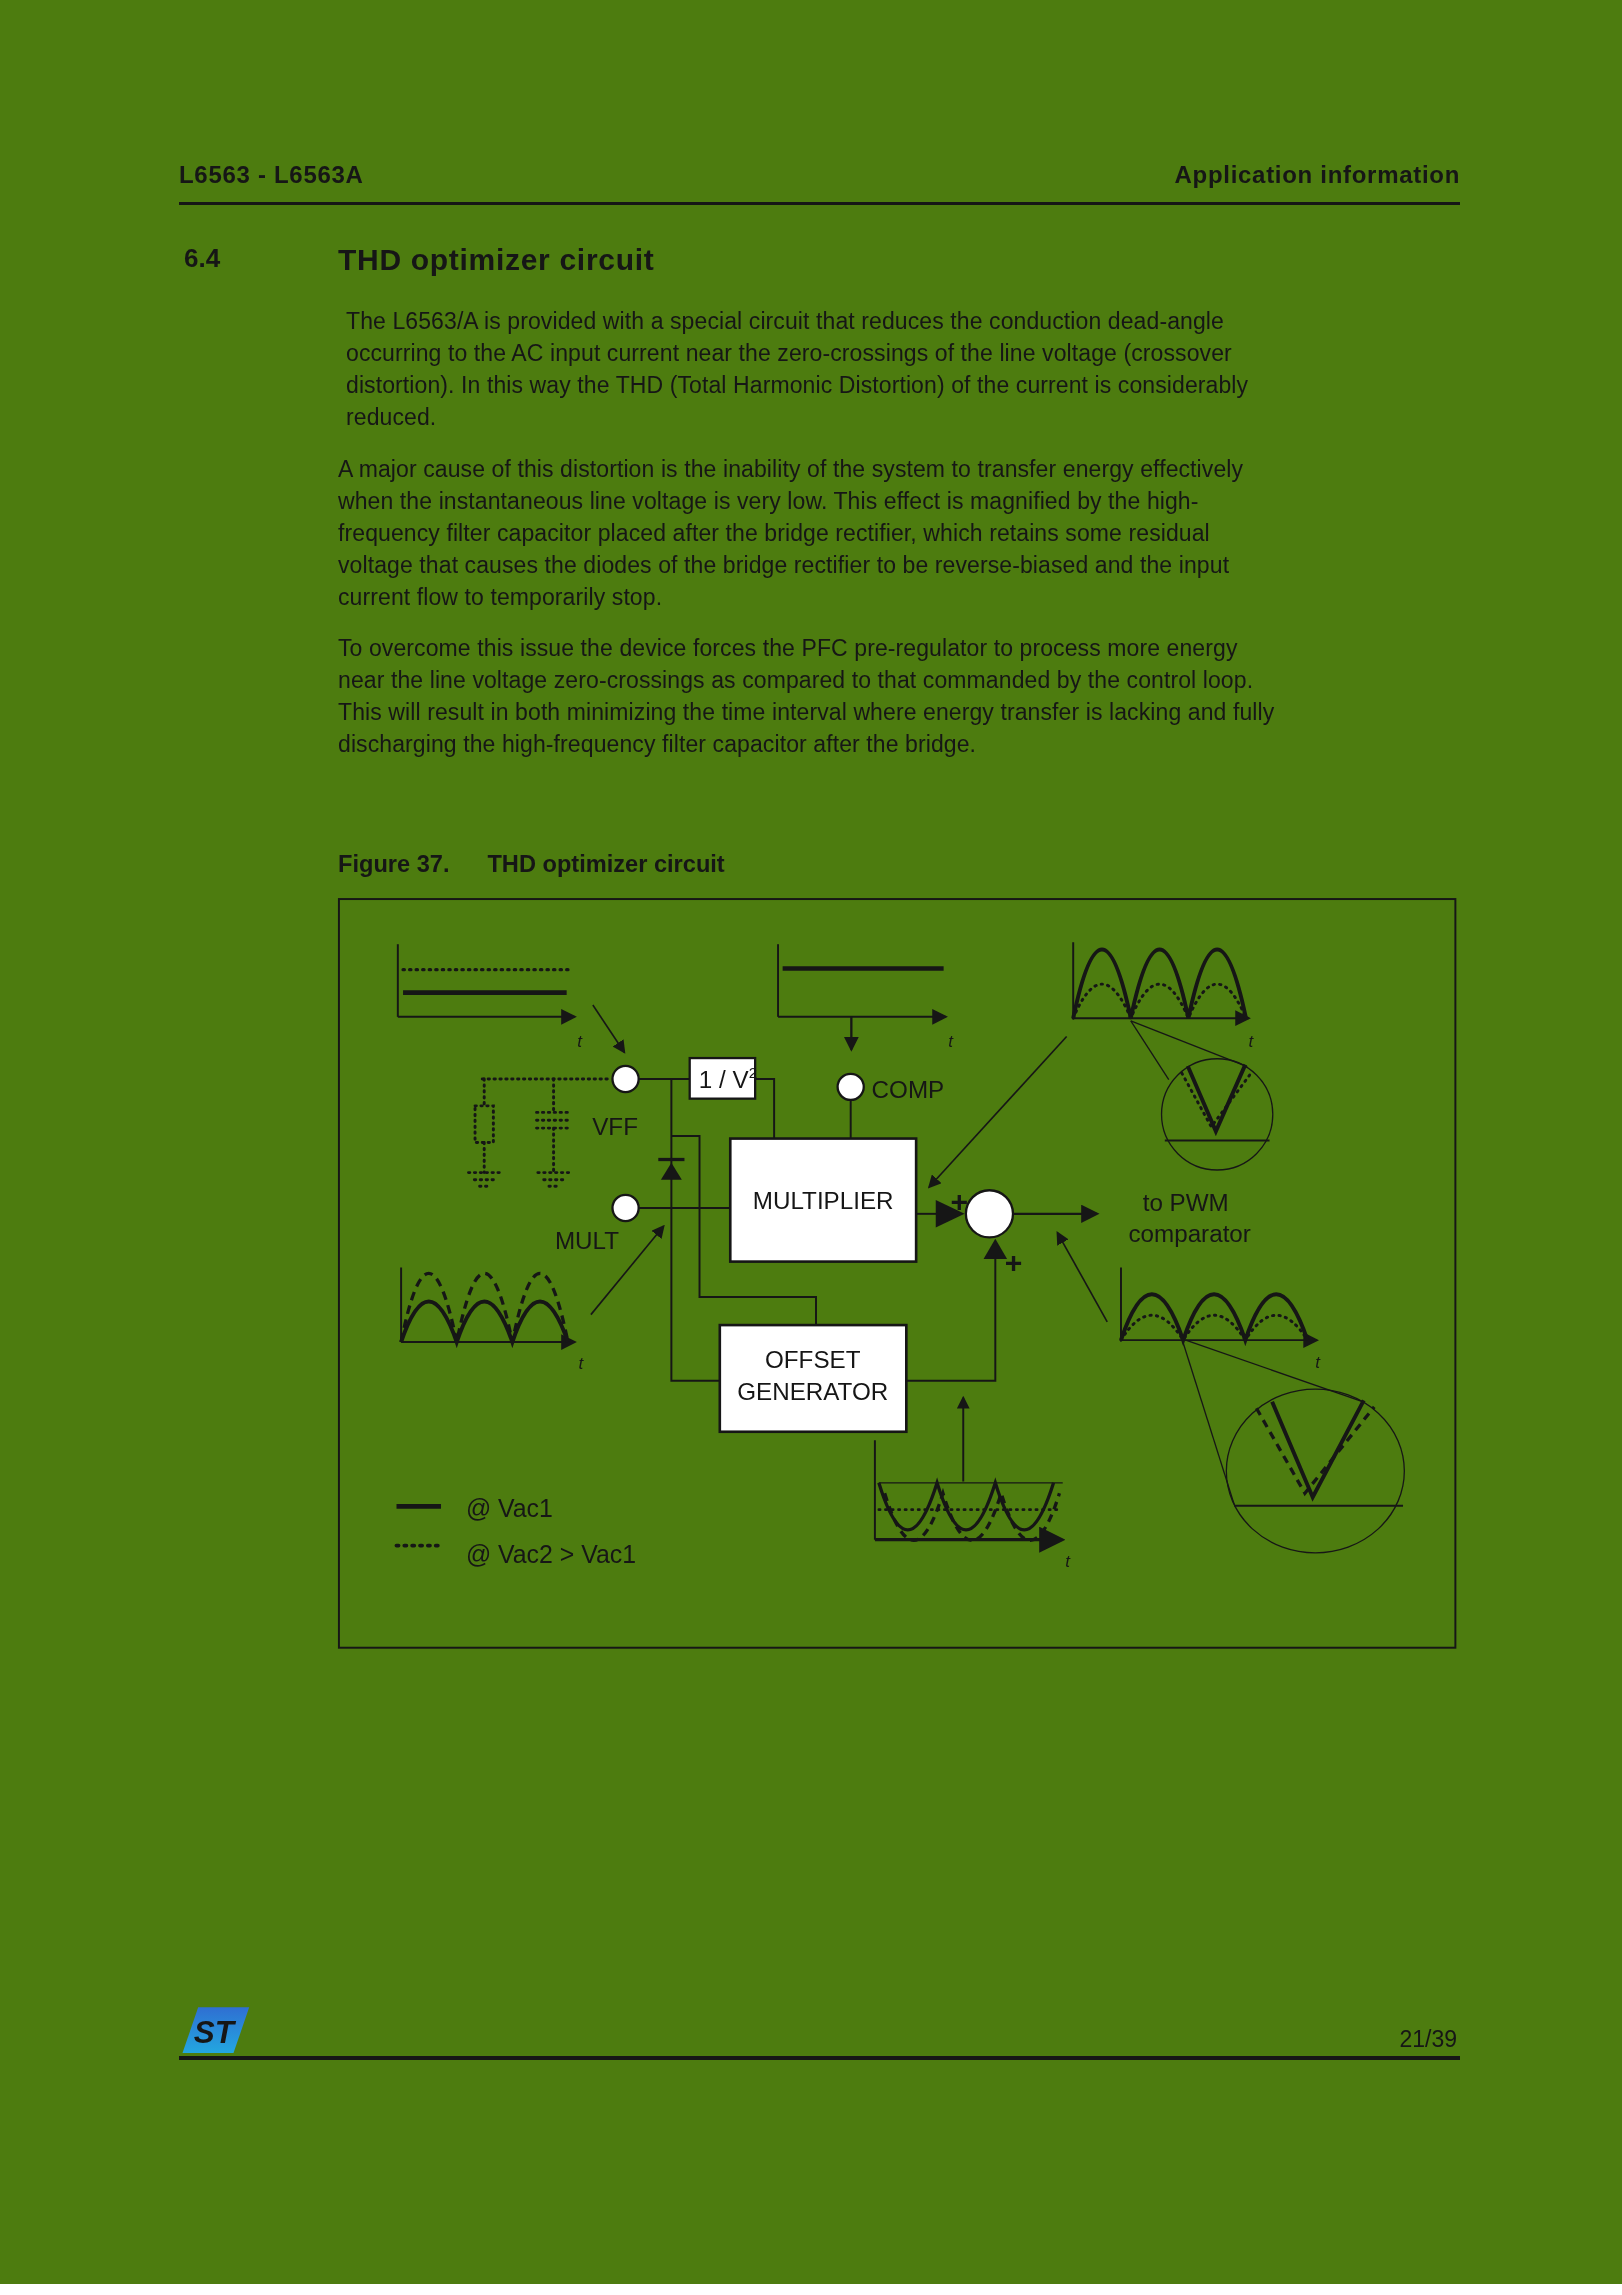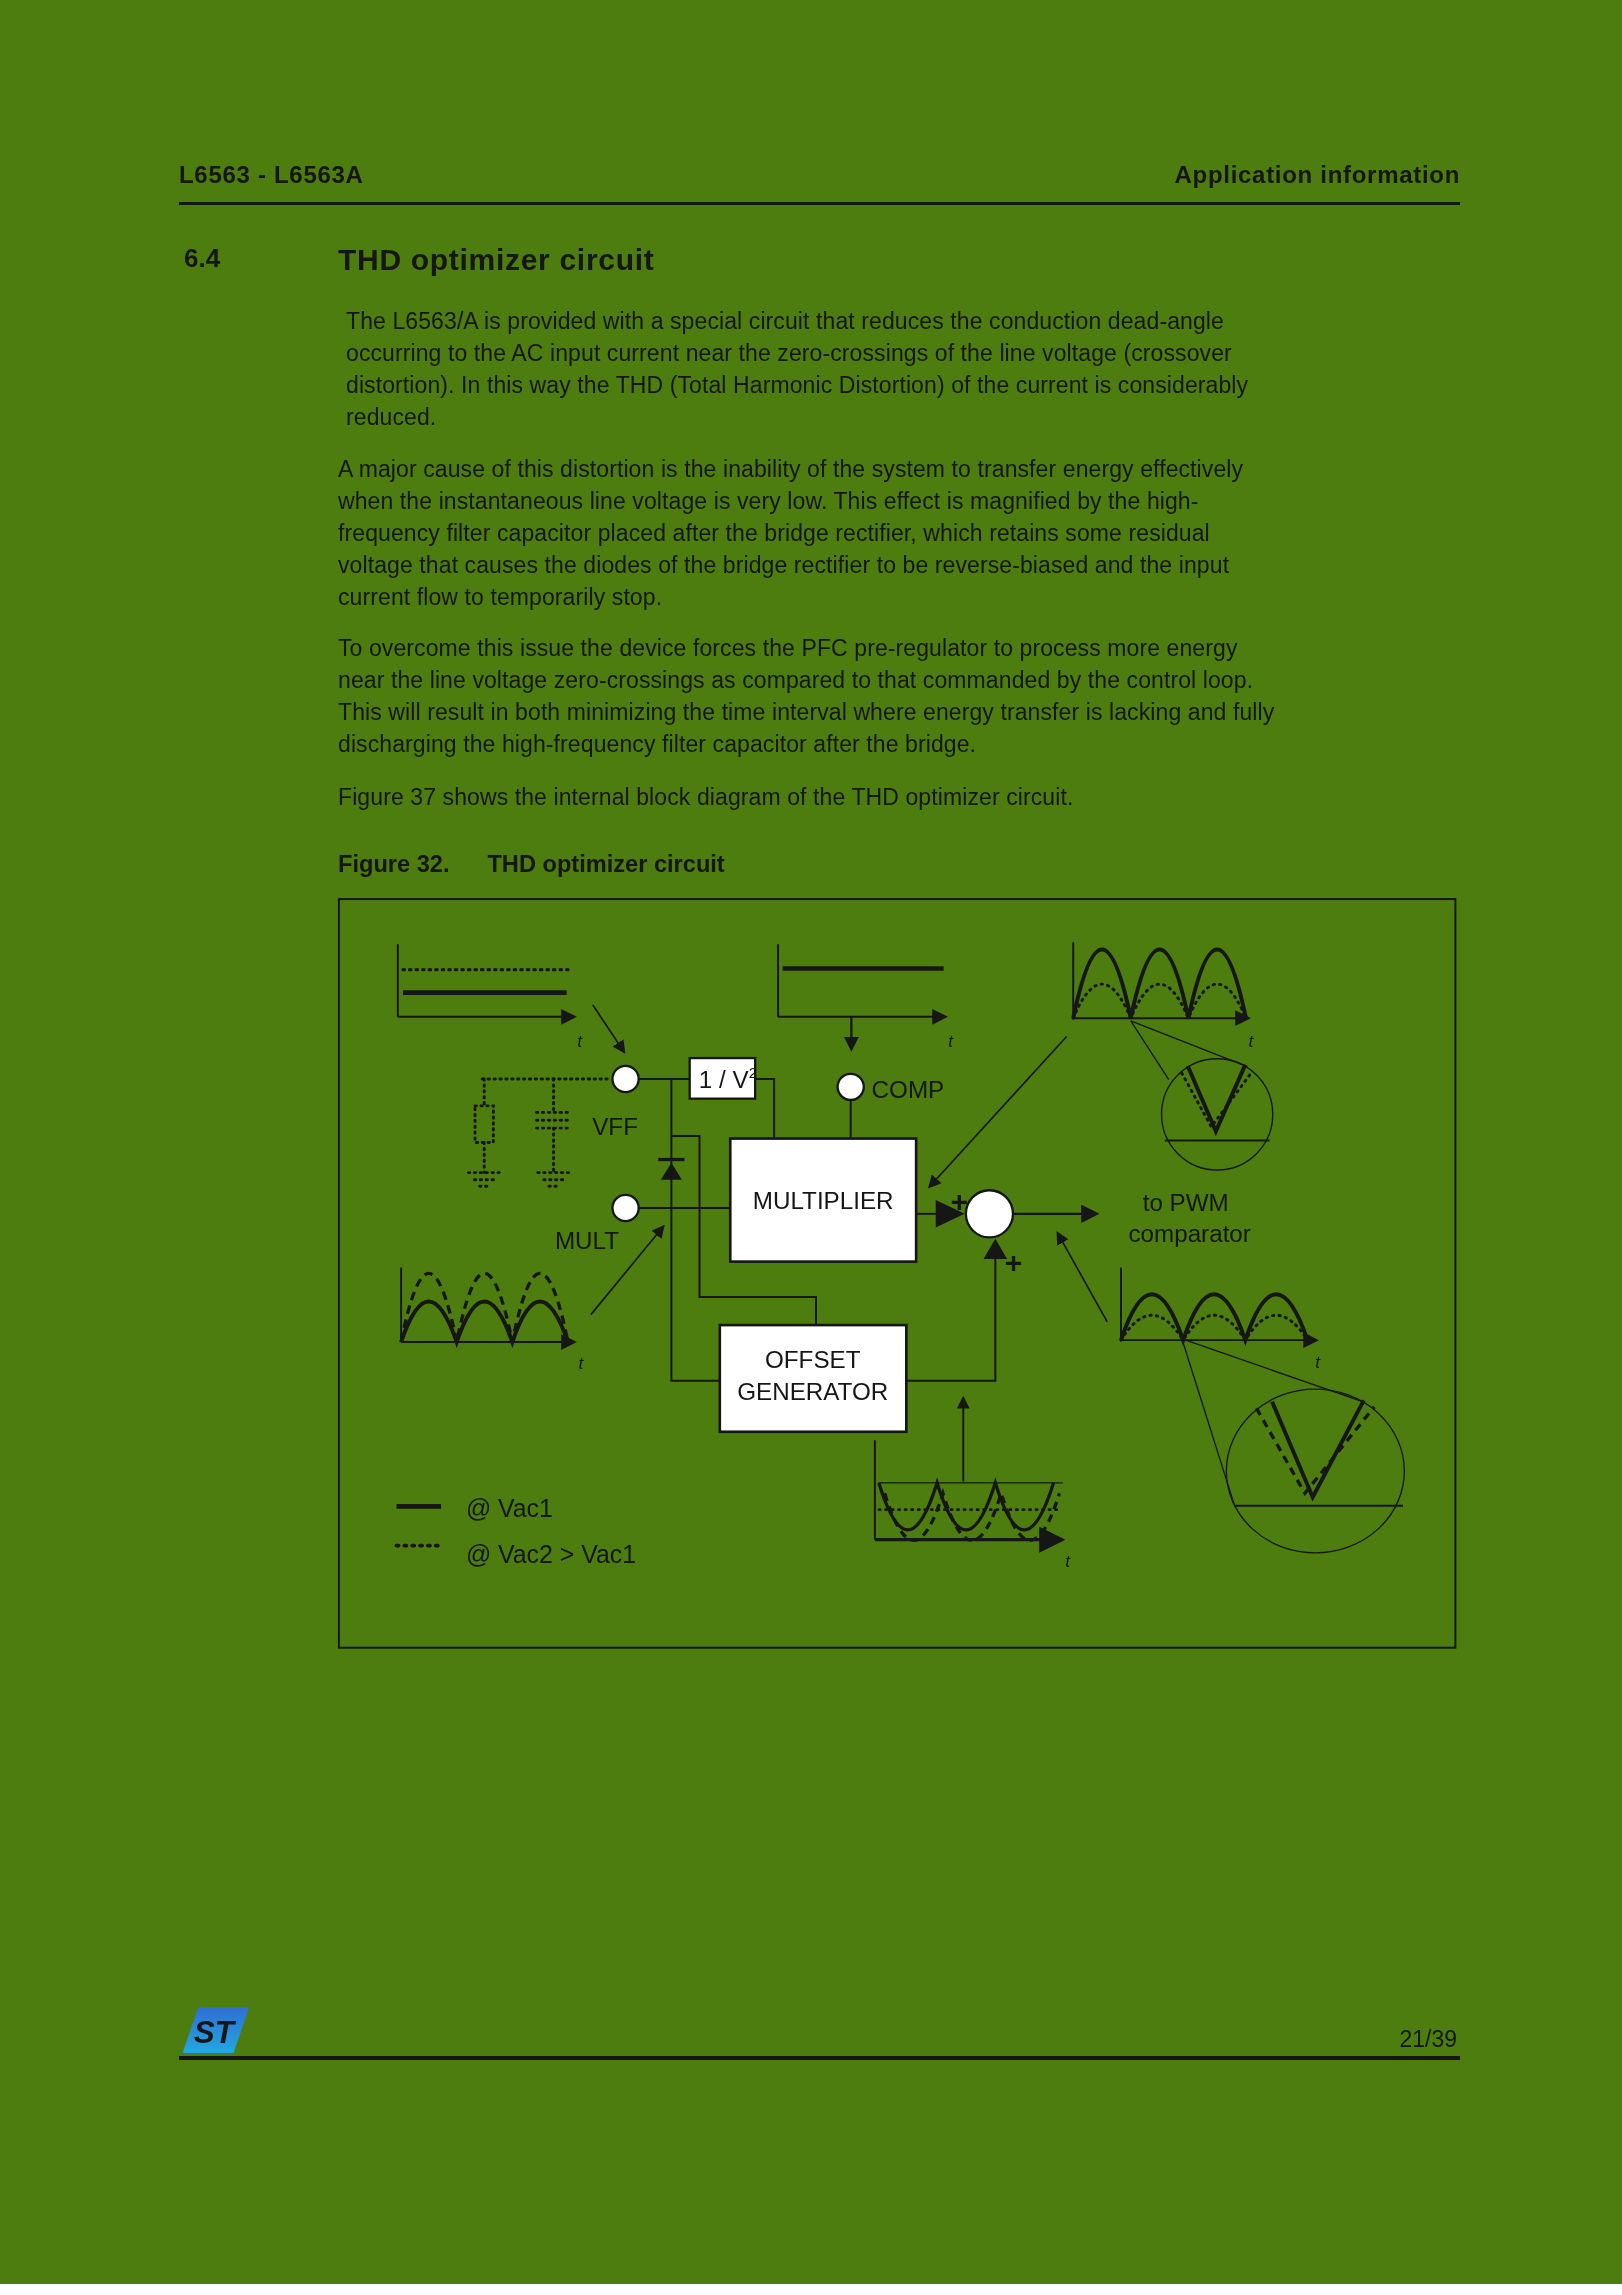--- a/index.html
+++ b/index.html
@@ -49,24 +49,23 @@
 reduced.</div>
   <div class="abs body-par" style="left:338px;top:453px;">A major cause of this distortion is the inability of the system to transfer energy effectively
 when the instantaneous line voltage is very low. This effect is magnified by the high-
 frequency filter capacitor placed after the bridge rectifier, which retains some residual
 voltage that causes the diodes of the bridge rectifier to be reverse-biased and the input
 current flow to temporarily stop.</div>
   <div class="abs body-par" style="left:338px;top:632px;">To overcome this issue the device forces the PFC pre-regulator to process more energy
 near the line voltage zero-crossings as compared to that commanded by the control loop.
 This will result in both minimizing the time interval where energy transfer is lacking and fully
 discharging the high-frequency filter capacitor after the bridge.</div>
-  <div class="abs body-par" style="left:338px;top:781px;">Figure 37 shows the internal block diagram of the THD optimizer circuit.</div>
 
   <div class="abs fig-cap" style="left:338px;top:851px;">
-    <span>Figure 32.</span><span class="cap-title">THD optimizer circuit</span>
+    <span>Figure 37.</span><span class="cap-title">THD optimizer circuit</span>
   </div>
 
   <svg class="abs" style="left:335px;top:895px;" width="1123" height="762" viewBox="512 1368 1716 1164">
     <defs>
       <marker id="ah" viewBox="0 0 10 10" refX="8.5" refY="5" markerWidth="8" markerHeight="8" orient="auto-start-reverse">
         <path d="M0,0 L10,5 L0,10 z" fill="#161616"></path>
       </marker>
       <marker id="ahBig" viewBox="0 0 10 10" refX="8.5" refY="5" markerWidth="6.5" markerHeight="6.5" orient="auto-start-reverse">
         <path d="M0,0 L10,5 L0,10 z" fill="#161616"></path>
       </marker>

